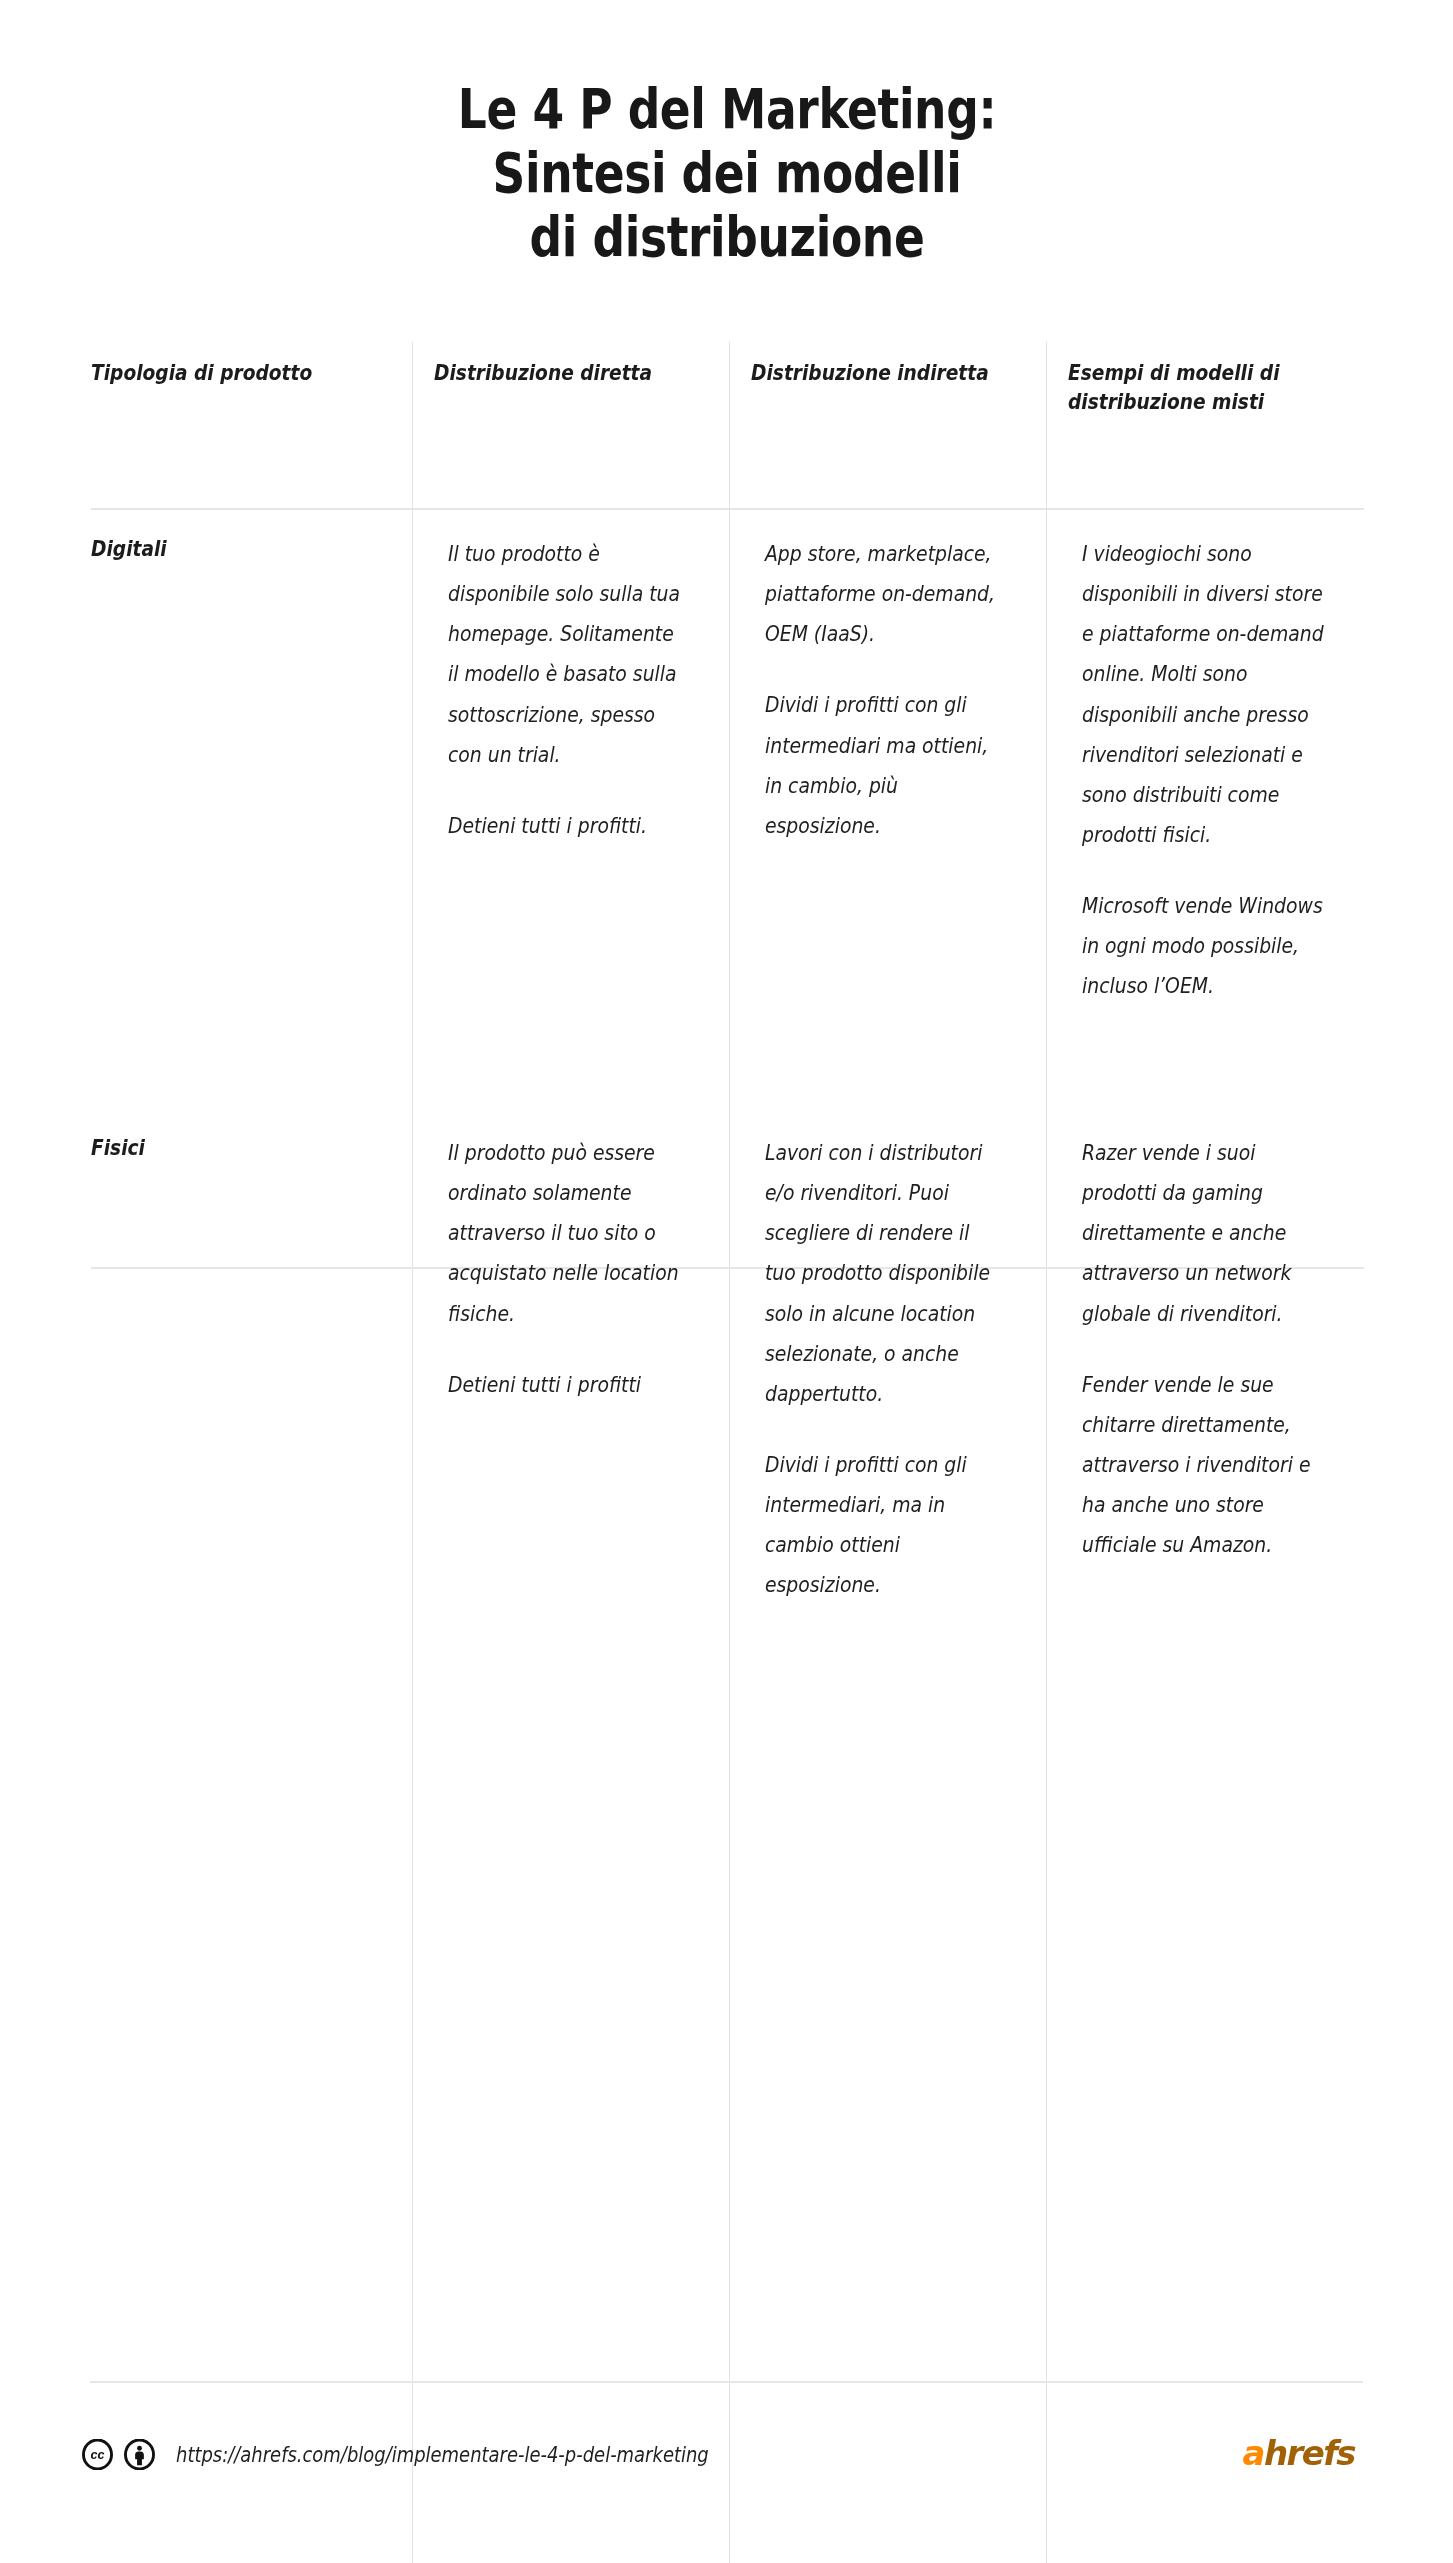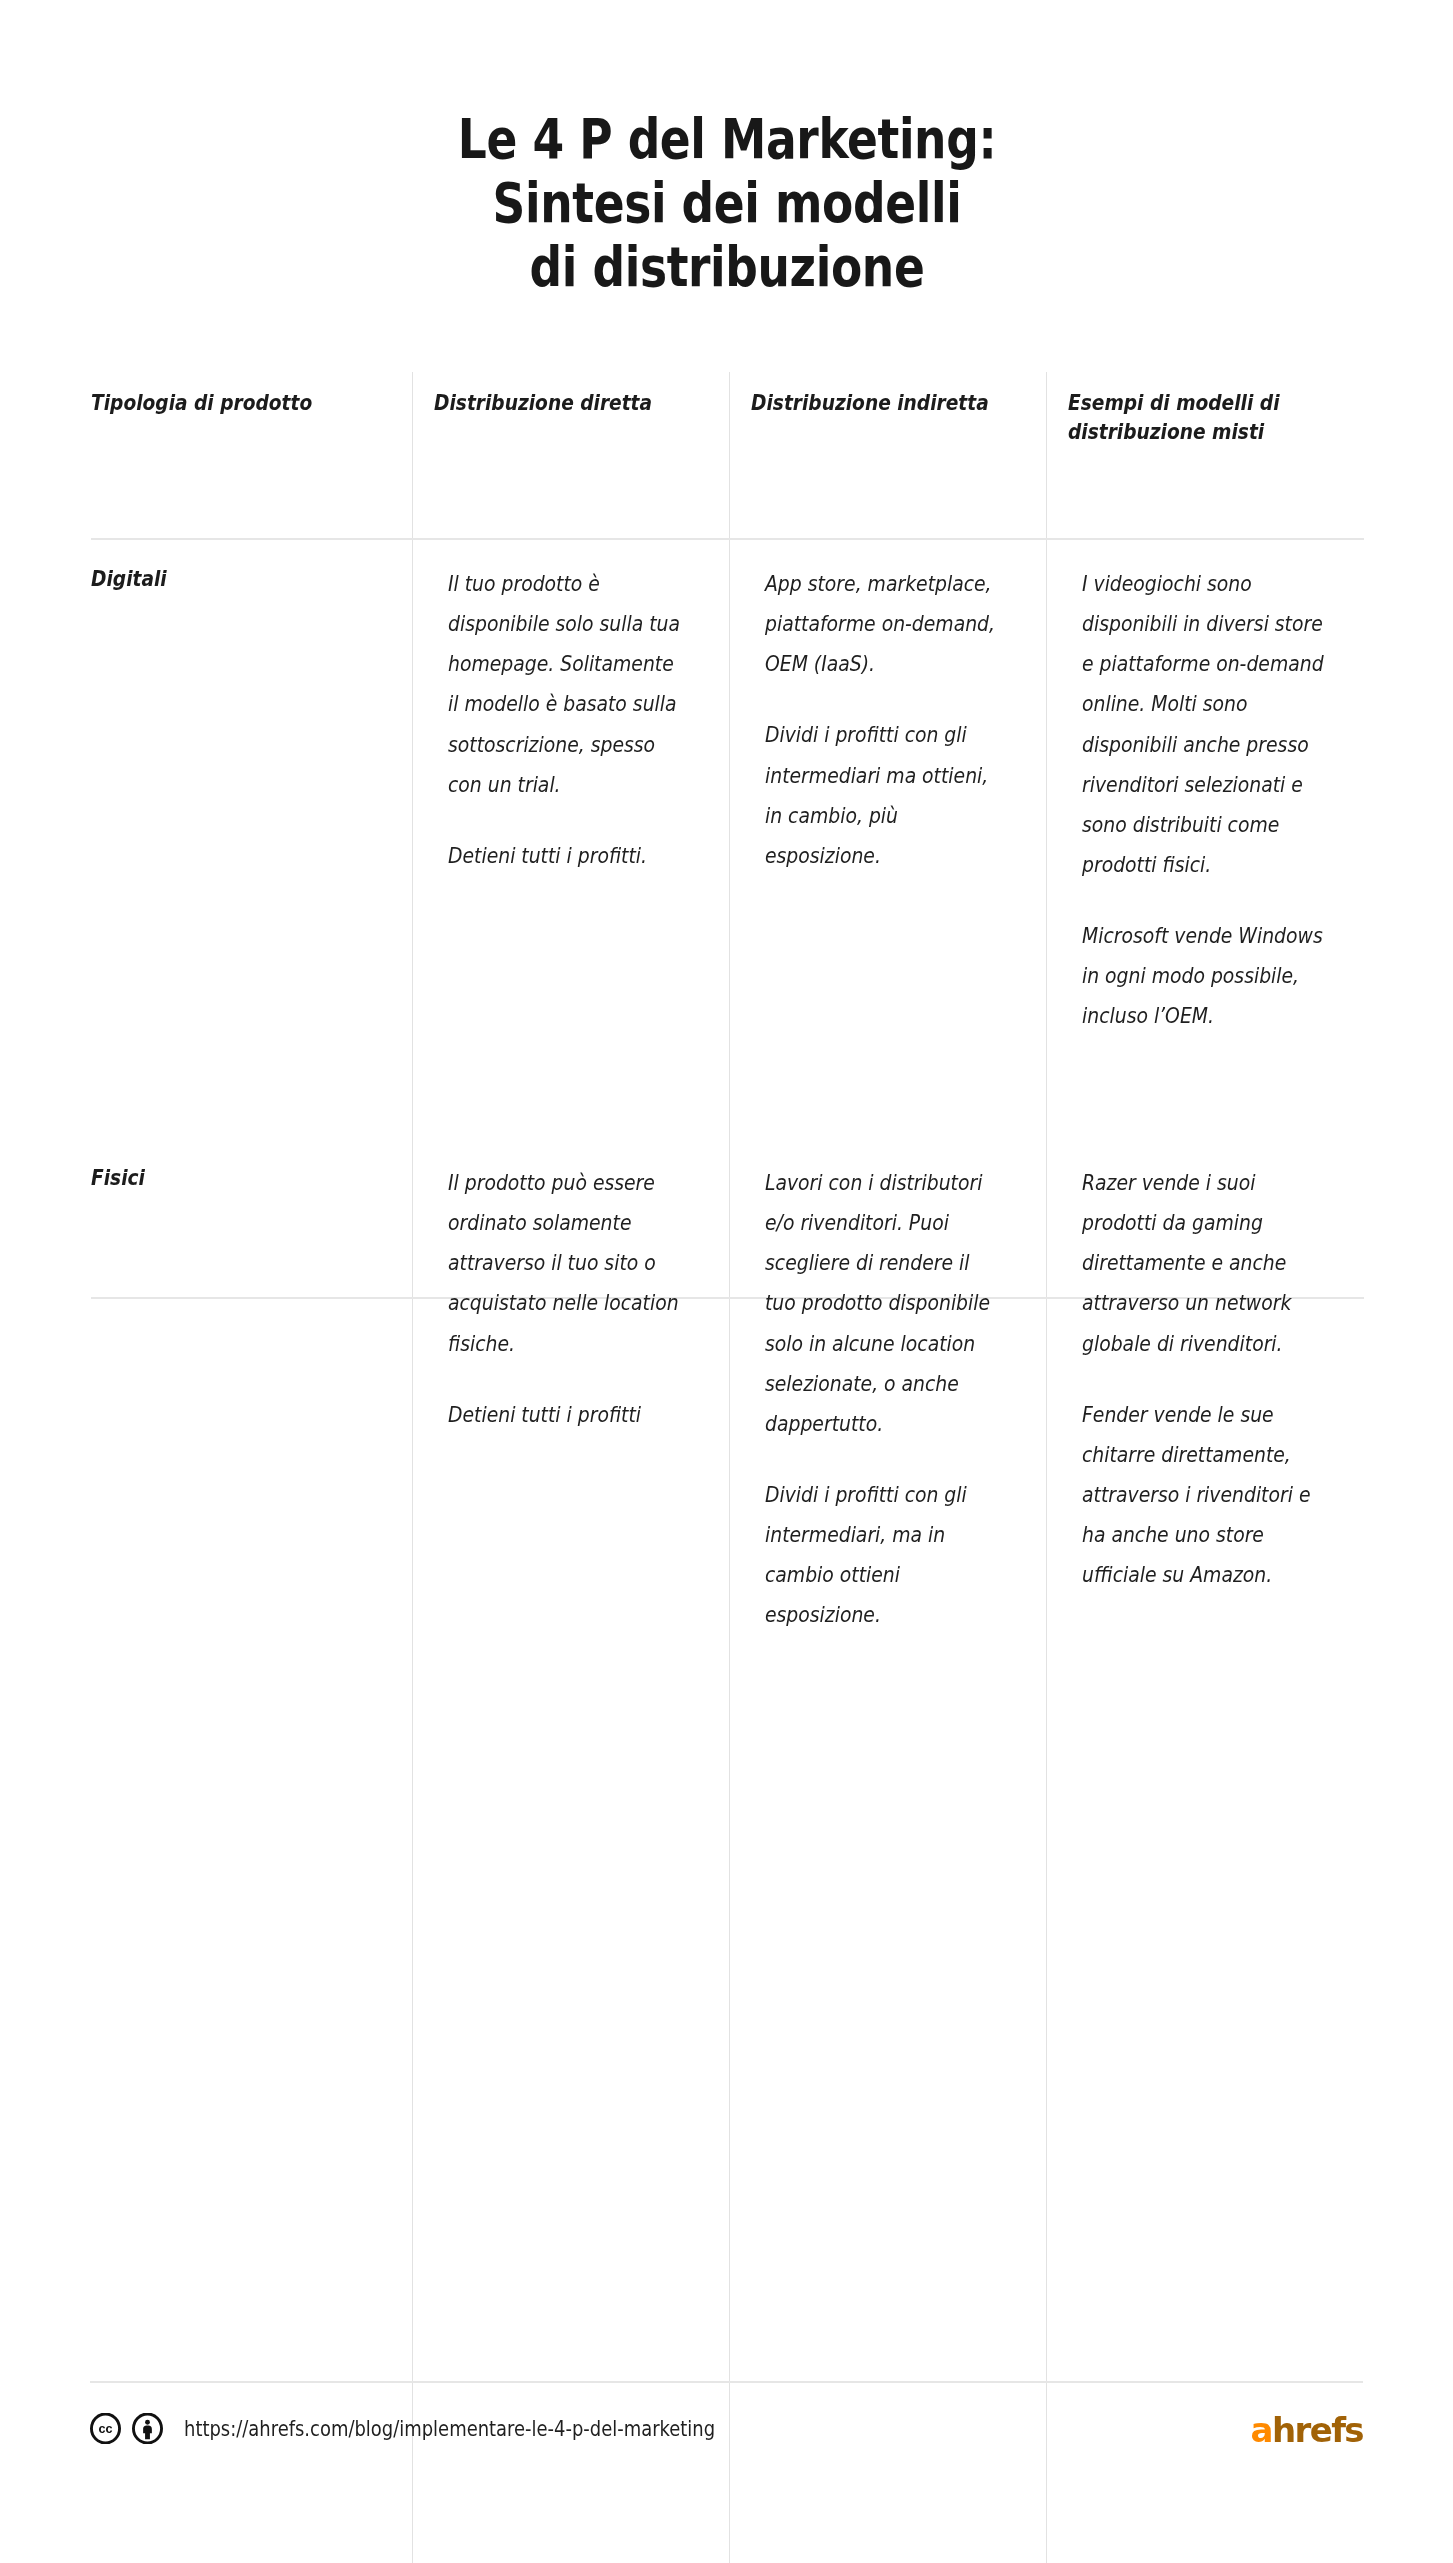--- a/index.html
+++ b/index.html
@@ -11,21 +11,21 @@
     width: 1454px;
     height: 2563px;
     font-family: "Liberation Sans", "DejaVu Sans", sans-serif;
     color: #222222;
     position: relative;
     overflow: hidden;
   }
 
   
   .title-block {
-    padding-top: 108px;
+    padding-top: 78px;
     text-align: center;
   }
   .title-line {
     font-family: "DejaVu Sans Condensed", "Liberation Sans Narrow", "Liberation Sans", sans-serif;
     font-weight: 700;
     font-size: 55px;
     line-height: 1.16;
     letter-spacing: -0.4px;
     color: #181818;
     white-space: nowrap;
@@ -139,27 +139,28 @@
   .footer-rule {
     position: absolute;
     left: 90px;
     width: 1273px;
     top: 2381px;
     height: 1.6px;
     background: #e6e6e6;
   }
   .footer {
     position: absolute;
-    left: 90px;
+    left: 82px;
     top: 2413px;
     width: 1273px;
     height: 57px;
     display: flex;
-    align-items: flex-start;
+    align-items: flex-end;
     justify-content: space-between;
+    font-style: italic;
   }
   .footer-left {
     display: flex;
     align-items: center;
     gap: 11.3px;
   }
   .cc-badge {
     width: 31px;
     height: 31px;
     flex: 0 0 auto;

